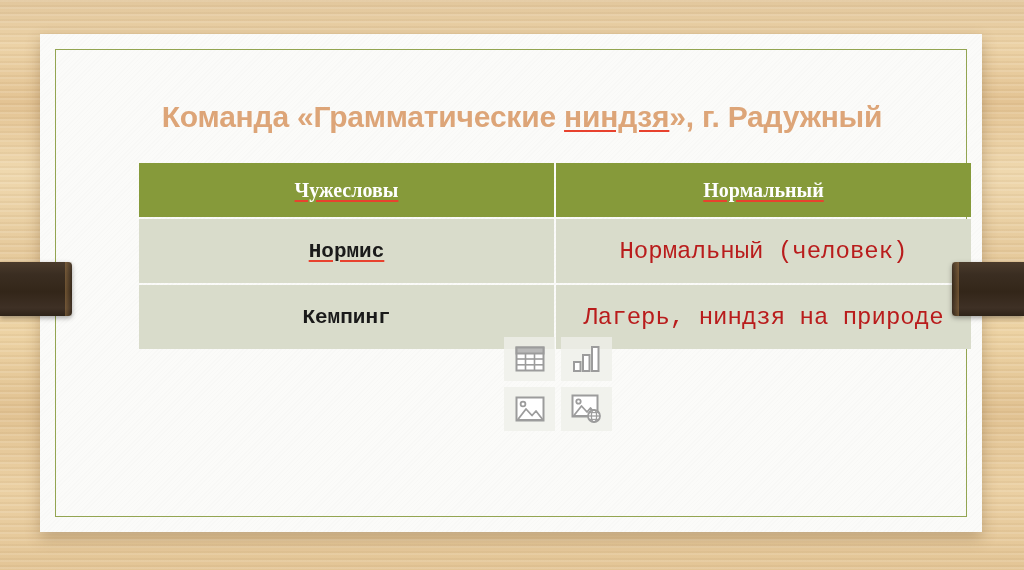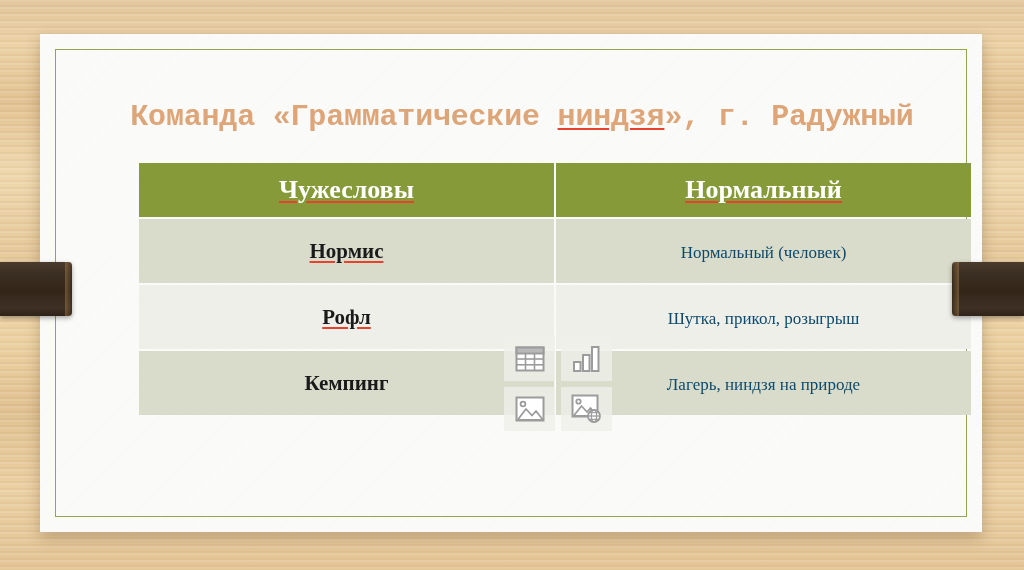--- a/index.html
+++ b/index.html
@@ -88,21 +88,21 @@
   .tab.left::after  { right: 0; }
   .tab.right::after { left: 0; transform: scaleX(-1); }
 
   
   .title {
     position: absolute;
     left: 60px;
     right: 38px;
     top: 66px;
     text-align: center;
-    font-family: Liberation Mono, monospace;
+    font-family: Liberation Sans, sans-serif;
     font-weight: bold;
     font-size: 30px;
     letter-spacing: -0.2px;
     color: #dda578;
     white-space: nowrap;
   }
   .title .sp-err {
     text-decoration: underline;
     text-decoration-color: #e8422e;
     text-decoration-thickness: 2px;
@@ -123,48 +123,48 @@
     padding: 0;
     margin: 0;
     text-align: center;
     vertical-align: middle;
     font-family: "Liberation Serif", serif;
   }
   .tbl th {
     height: 54px;
     background: #869a3a;
     color: #ffffff;
-    font-size: 26px;
+    font-size: 20px;
     font-weight: bold;
   }
   .tbl th span.u {
     text-decoration: underline;
     text-decoration-color: #e8422e;
     text-decoration-thickness: 2px;
     text-underline-offset: 3px;
   }
-  .tbl td { height: 64px; font-size: 22px; }
+  .tbl td { height: 64px; font-size: 22px; font-family: Liberation Mono, monospace; }
   .row-a td { background: #d9dccb; }
   .row-b td { background: #eeefe9; }
 
   .term {
     color: #1a1a1a;
     font-weight: bold;
     font-size: 21px;
   }
   .term.u {
     text-decoration: underline;
     text-decoration-color: #e8422e;
     text-decoration-thickness: 2px;
     text-underline-offset: 3px;
   }
   .gloss {
-    color: #0c4a6e;
+    color: #b91c1c;
     font-weight: normal;
-    font-size: 17px;
+    font-size: 24px;
     text-align: right;
   }
 
   
   .ph-grid {
     position: absolute;
     left: 464px;
     top: 303px;
     width: 108px;
     height: 94px;
@@ -207,28 +207,20 @@
       </thead>
       <tbody>
         <tr class="row-a">
           <td>
             <span class="term u">Нормис</span>
           </td>
           <td>
             <span class="gloss">Нормальный (человек)</span>
           </td>
         </tr>
-        <tr class="row-b">
-          <td>
-            <span class="term u">Рофл</span>
-          </td>
-          <td>
-            <span class="gloss">Шутка, прикол, розыгрыш</span>
-          </td>
-        </tr>
         <tr class="row-a">
           <td>
             <span class="term">Кемпинг</span>
           </td>
           <td>
             <span class="gloss">Лагерь, ниндзя на природе</span>
           </td>
         </tr>
       </tbody>
     </table>

